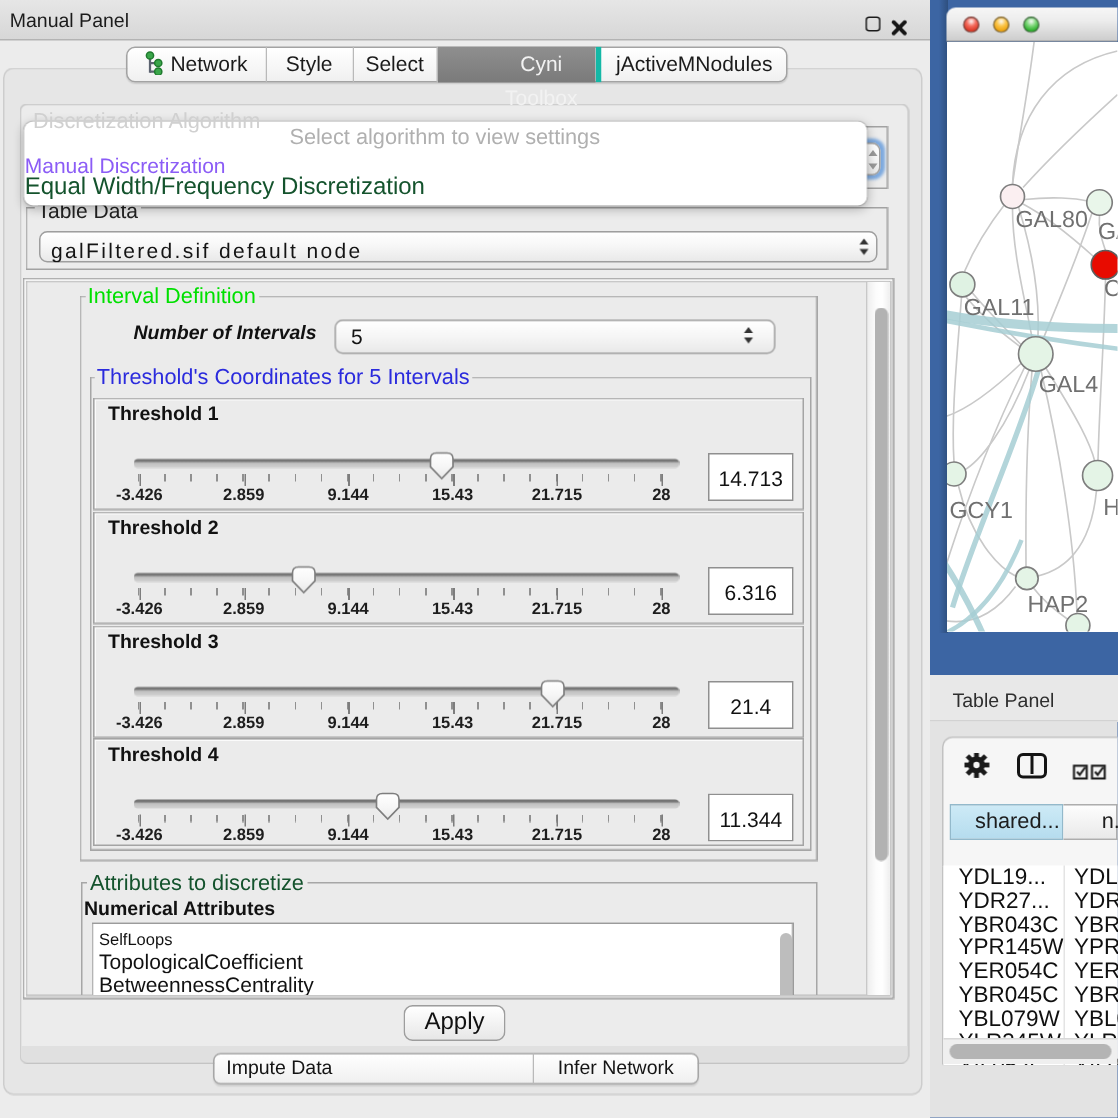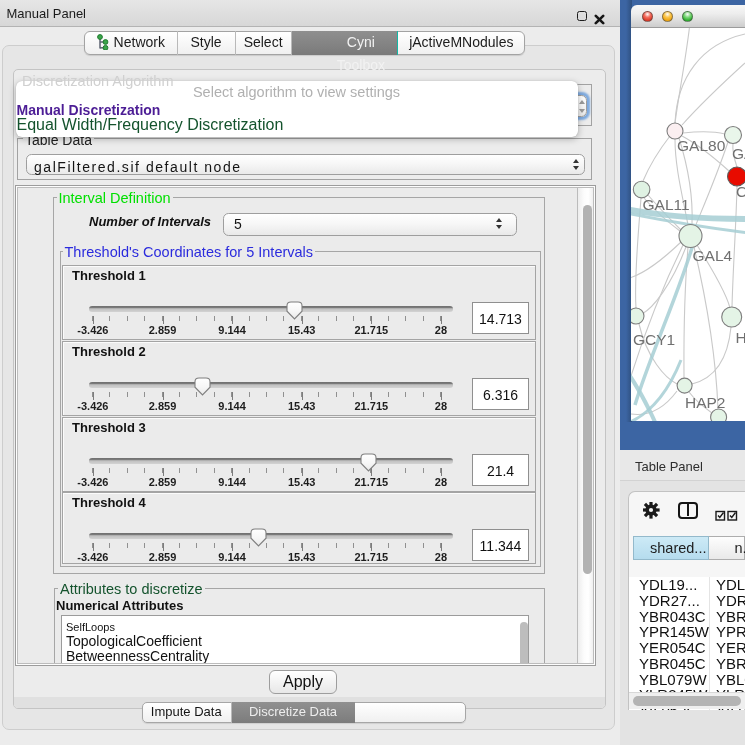--- a/index.html
+++ b/index.html
@@ -161,21 +161,21 @@
         </g>
         <g fill="#3aa64a" stroke="#1f7a2e" stroke-width="1">
           <circle cx="4" cy="3" r="2.4"></circle>
           <circle cx="9.5" cy="8" r="2.4"></circle>
           <circle cx="9.5" cy="13.8" r="2.4"></circle>
         </g>
       </svg>Network</div>
 <div class="abs" style="left:176.6px;top:31px;width:58px;height:24px;font-size:14px;line-height:23px;text-align:center;color:#1b1b1b;border-left:1px solid #b9b9b9;">Style</div>
 <div class="abs" style="left:234.6px;top:31px;width:56px;height:24px;font-size:14px;line-height:23px;text-align:center;color:#1b1b1b;border-left:1px solid #b9b9b9;">Select</div>
 <div class="abs" style="left:290.6px;top:31px;width:106.5px;height:24px;font-size:14px;line-height:23px;text-align:center;background:linear-gradient(#8f8f8f,#7a7a7a);color:#f2f2f2;border-left:1px solid #b9b9b9;padding-left:33px;">Cyni Toolbox</div>
-<div class="abs" style="left:397.1px;top:31px;width:127.4px;height:24px;font-size:14px;line-height:23px;text-align:center;color:#1b1b1b;border-left:1px solid #14b8a6;border-radius:0 6px 6px 0;">jActiveMNodules</div>
+<div class="abs" style="left:397.1px;top:31px;width:127.4px;height:24px;font-size:14px;line-height:23px;text-align:center;color:#1b1b1b;border-left:4px solid #14b8a6;border-radius:0 6px 6px 0;">jActiveMNodules</div>
 <div class="abs" style="left:17px;top:84px;width:575px;height:42px;border:1px solid #a2a2a2;"></div>
 <div class="combo" style="left:26px;top:95px;width:561px;height:22px;box-shadow:0 0 2px 2.6px rgba(97,152,219,.8);"></div>
 <div class="arr au" style="left:578.5px;top:100px;border-bottom-color:#9a9a9a;"></div>
 <div class="arr ad" style="left:578.5px;top:108.5px;border-top-color:#9a9a9a;"></div>
 <div class="abs" style="left:17px;top:138px;width:575px;height:42px;border:1px solid #a2a2a2;"></div>
 <div class="abs" style="left:23px;top:134px;font-size:14px;line-height:13px;color:#222;background:#ececec;padding:0 2px;">Table Data</div>
 <div class="combo" style="left:26px;top:154px;width:559px;height:21px;"></div>
 <div class="cbt" style="left:34px;top:160px;letter-spacing:1.55px;">galFiltered.sif default node</div>
 <div class="arr au" style="left:573px;top:158.5px;"></div>
 <div class="arr ad" style="left:573px;top:165.5px;"></div>
@@ -309,18 +309,18 @@
 <div class="abs" style="left:38px;top:410.5px;line-height:13px;font-size:13px;font-weight:bold;color:#111;">Numerical Attributes</div>
 <div class="abs" style="left:43px;top:426.5px;width:468px;height:60px;background:#fff;border:1px solid #9b9b9b;"></div>
 <div class="abs" style="left:48px;top:432.5px;font-size:11px;line-height:13px;color:#111;">SelfLoops</div>
 <div class="abs" style="left:48px;top:447.0px;font-size:14px;line-height:13px;color:#111;">TopologicalCoefficient</div>
 <div class="abs" style="left:48px;top:461.5px;font-size:14px;line-height:13px;color:#111;">BetweennessCentrality</div>
 <div class="abs" style="left:501.5px;top:434px;width:8.5px;height:46px;background:#bdbdbd;border-radius:4px;"></div>
 </div>
 <div class="abs" style="left:269px;top:670px;width:68px;height:24px;border:1px solid #9d9d9d;border-radius:6px;background:linear-gradient(#ffffff,#f3f3f3 50%,#e7e7e7);font-size:16px;color:#111;text-align:center;line-height:22px;">Apply</div>
 <div class="abs" style="left:142px;top:702px;width:323.5px;height:21px;border:1px solid #a6a6a6;border-radius:5px;background:linear-gradient(#ffffff,#f0f0f0);box-shadow:0 1px 1px rgba(0,0,0,.1);"></div>
 <div class="abs" style="left:142.0px;top:702px;width:88.5px;height:21px;font-size:13px;line-height:20px;text-align:center;color:#141414;border-radius:5px 0 0 5px;">Impute Data</div>
-<div class="abs" style="left:230.5px;top:702px;width:124px;height:21px;font-size:13px;line-height:20px;text-align:center;background:linear-gradient(#909090,#7c7c7c);color:#ededed;border-left:1px solid #b9b9b9;">Discretize Data</div>
+<div class="abs" style="left:354.5px;top:702px;width:111px;height:21px;font-size:13px;line-height:20px;text-align:center;color:#141414;border-left:1px solid #b9b9b9;border-radius:0 5px 5px 0;">Infer Network</div>
 <div class="abs" style="left:16px;top:81px;width:561.5px;height:55.5px;background:#fff;border-radius:6px;box-shadow:0 2px 7px rgba(0,0,0,.28),0 0 1px rgba(0,0,0,.25);z-index:50;"></div>
 <div class="abs" style="left:22px;top:75px;font-size:14.5px;line-height:13px;color:#d0d0d0;z-index:51;">Discretization Algorithm</div>
 <div class="abs" style="left:16px;top:85px;width:561px;text-align:center;font-size:14.5px;line-height:14px;color:#b0b0b0;z-index:51;">Select algorithm to view settings</div>
-<div class="abs" style="left:16.5px;top:102.5px;font-size:14px;line-height:14px;font-weight:bold;color:#4c1d95;z-index:51;">Manual Discretization</div>
+<div class="abs" style="left:16.5px;top:102.5px;font-size:14px;line-height:14px;font-weight:normal;color:#8b5cf6;z-index:51;">Manual Discretization</div>
 <div class="abs" style="left:16.5px;top:117.5px;font-size:16px;line-height:14px;color:#14532d;z-index:51;">Equal Width/Frequency Discretization</div>
 </div>
 </body></html>

